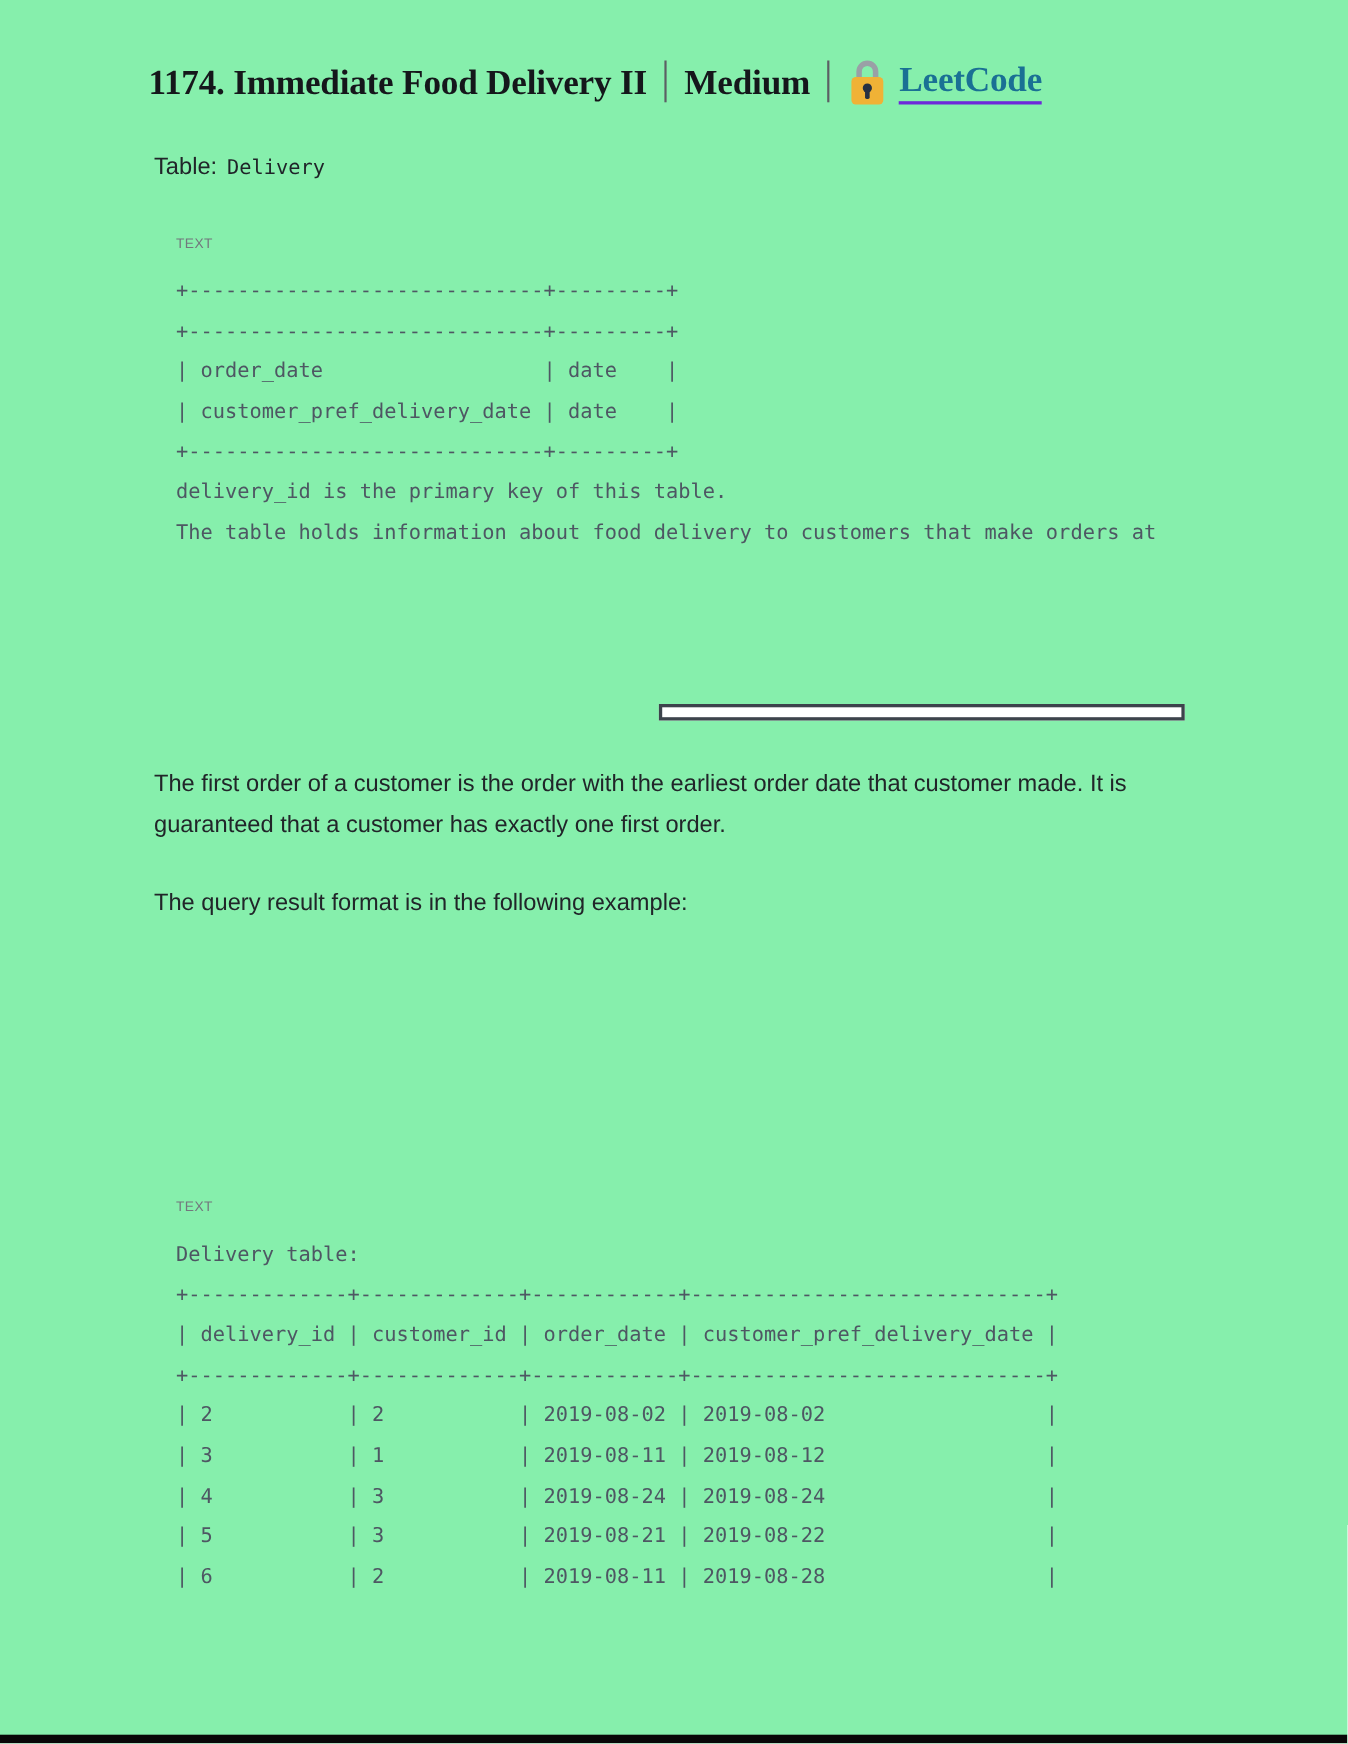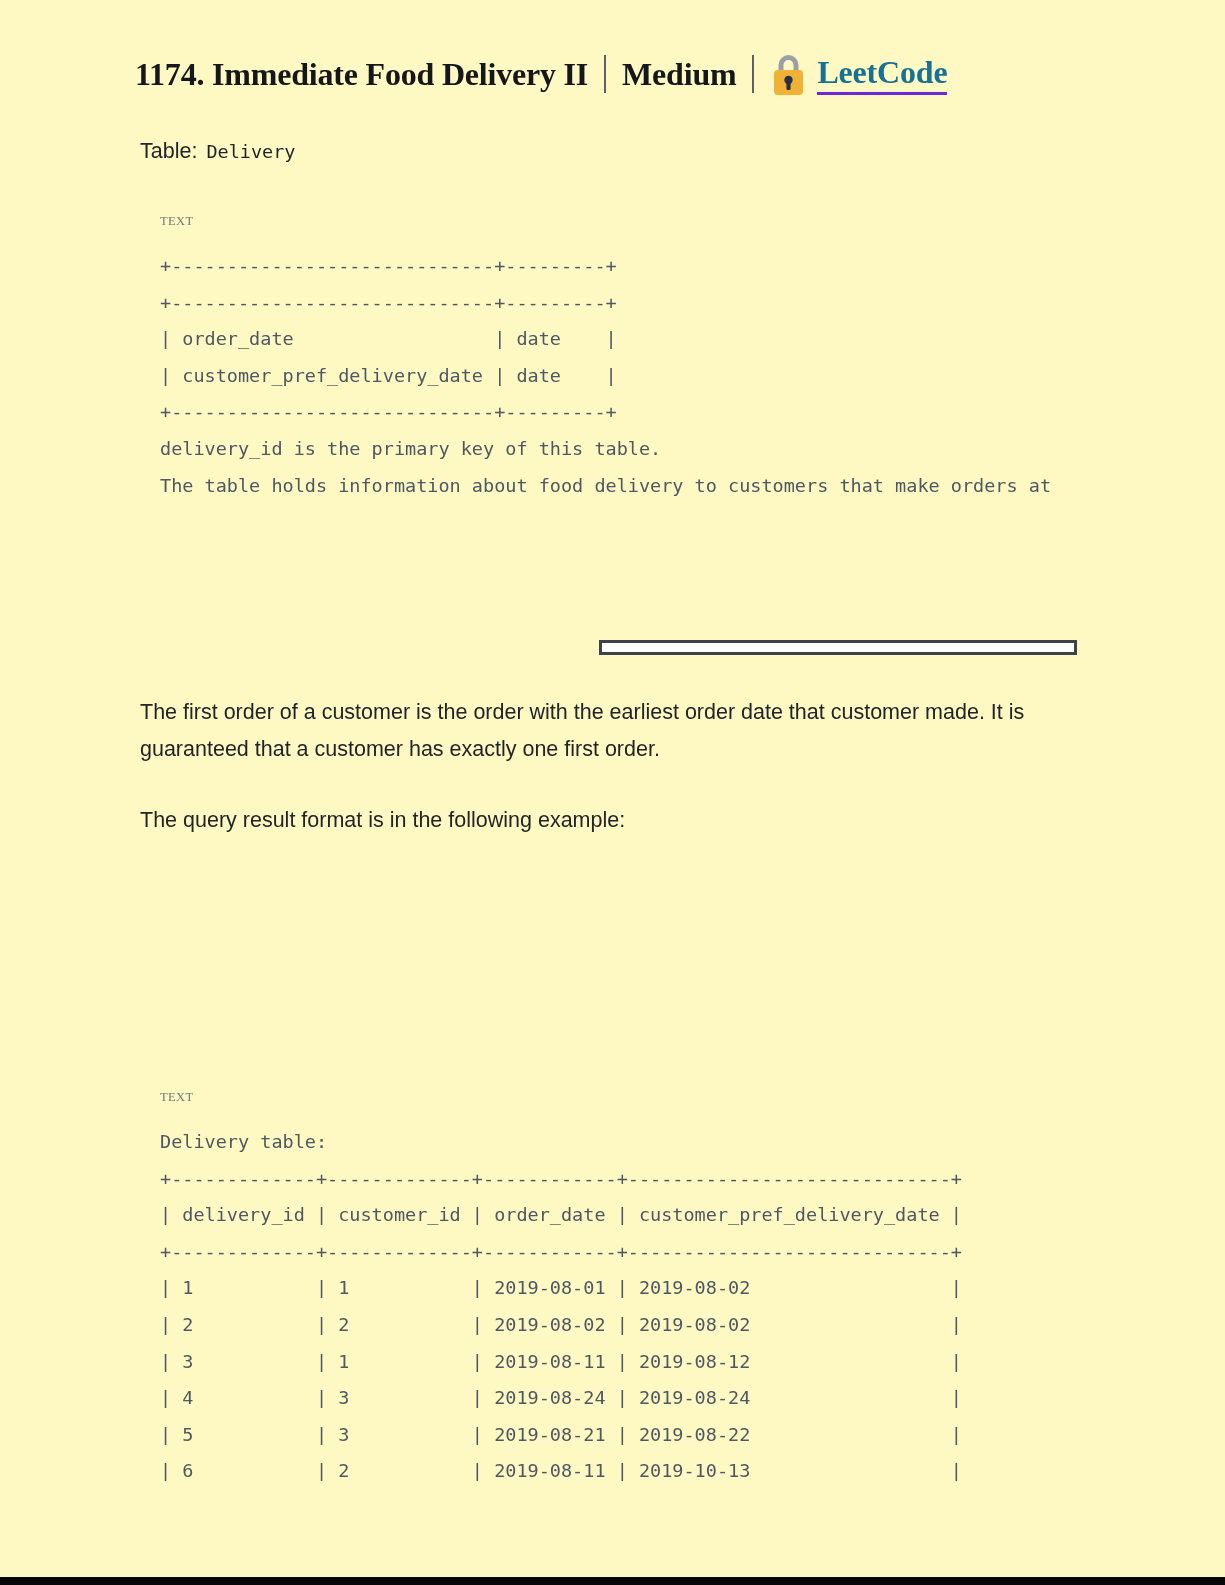--- a/index.html
+++ b/index.html
@@ -1,20 +1,20 @@
 <!DOCTYPE html>
 <html><head>
 <meta charset="utf-8">
 <style>
   html, body { margin:0; padding:0; background:#ffffff; }
   .page {
     position: relative;
     width: 1225px;
     height: 1585px;
-    background: #fef9c3;
+    background: #86efac;
     overflow: hidden;
     font-family: "Liberation Sans", sans-serif;
   }
 
   
   .title-row {
     position: absolute;
     top: 52px;
     left: 135px;
     display: flex;
@@ -63,21 +63,21 @@
 
   
   .code-block {
     position: absolute;
     left: 160px;
     color: #4e5763;
   }
   #code1 { top: 214px; }
   #code2 { top: 1090px; }
   .lang-label {
-    font-family: Liberation Serif, serif;
+    font-family: Liberation Sans, sans-serif;
     font-size: 12.5px;
     color: #73777d;
     letter-spacing: 0.4px;
     margin-bottom: 19px;
   }
   .code-line {
     font-family: "DejaVu Sans Mono", monospace;
     font-size: 18.5px;
     line-height: 36.6px;
     white-space: pre;
@@ -163,24 +163,23 @@
       <div class="para">The query result format is in the following example:</div>
     </section>
 
   <section class="code-block" id="code2">
     <div class="lang-label">TEXT</div>
     <div>
         <div class="code-line">Delivery table:</div>
         <div class="code-line">+-------------+-------------+------------+-----------------------------+</div>
         <div class="code-line">| delivery_id | customer_id | order_date | customer_pref_delivery_date |</div>
         <div class="code-line">+-------------+-------------+------------+-----------------------------+</div>
-        <div class="code-line">| 1           | 1           | 2019-08-01 | 2019-08-02                  |</div>
         <div class="code-line">| 2           | 2           | 2019-08-02 | 2019-08-02                  |</div>
         <div class="code-line">| 3           | 1           | 2019-08-11 | 2019-08-12                  |</div>
         <div class="code-line">| 4           | 3           | 2019-08-24 | 2019-08-24                  |</div>
         <div class="code-line">| 5           | 3           | 2019-08-21 | 2019-08-22                  |</div>
-        <div class="code-line">| 6           | 2           | 2019-08-11 | 2019-10-13                  |</div>
+        <div class="code-line">| 6           | 2           | 2019-08-11 | 2019-08-28                  |</div>
       </div>
   </section>
 
   <div class="bottom-bar"></div>
 
 </div>
 
 </body></html>

